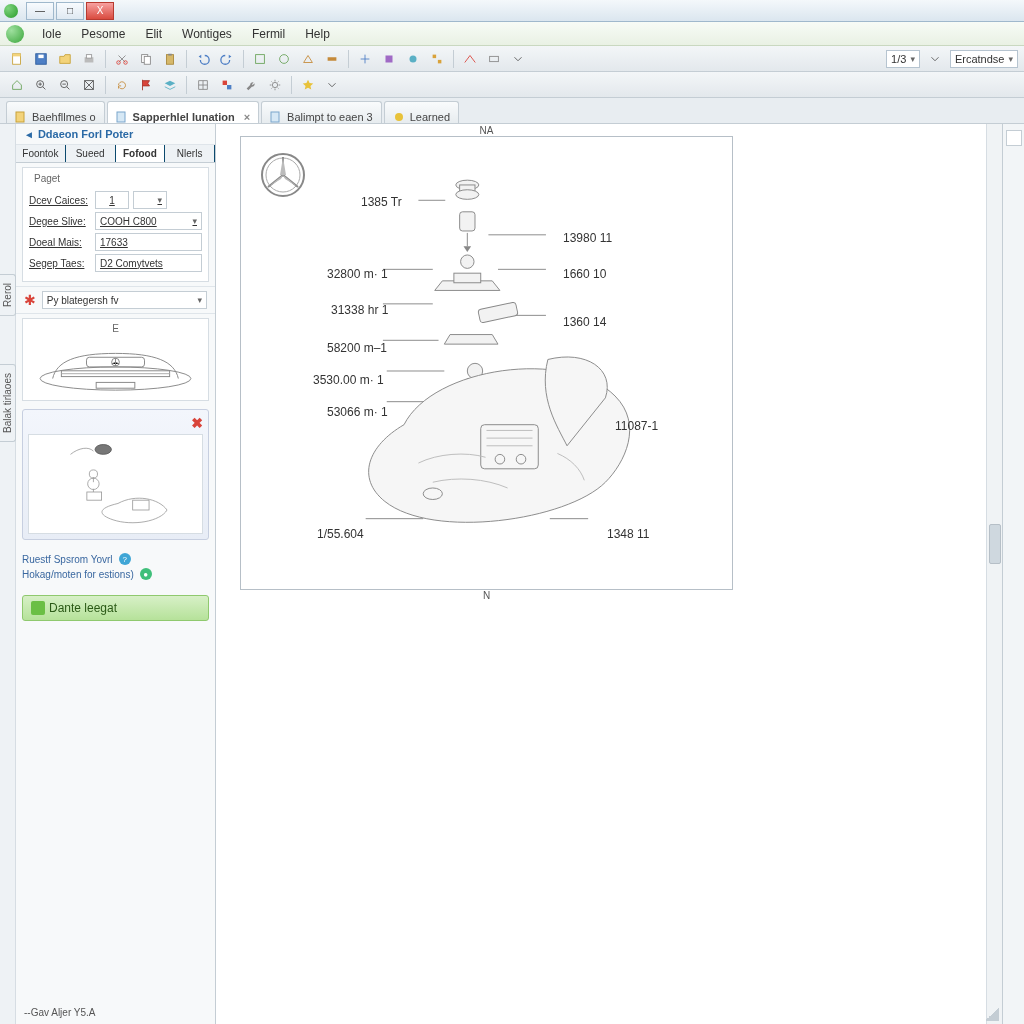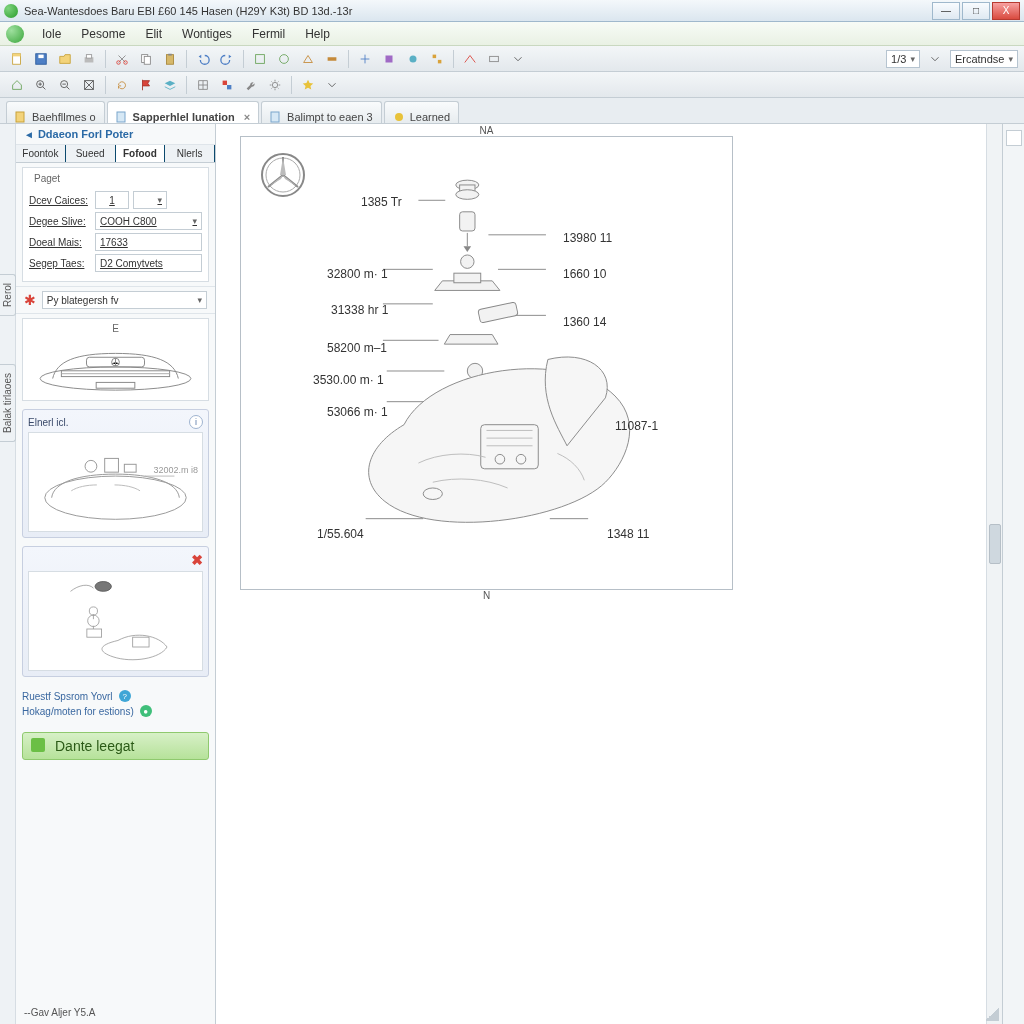--- a/index.html
+++ b/index.html
@@ -75,21 +75,21 @@
 .card .card-hdr { display:flex; align-items:center; justify-content:space-between; font-size:10px; color:#3a4a6a; margin-bottom:3px; }
 .card .card-hdr .info { width:14px; height:14px; border-radius:50%; border:1px solid #9fb4d0; background:#fff; font-size:9px; display:flex; align-items:center; justify-content:center; color:#5b7aa8; }
 .card .card-body { background:#fff; border:1px solid #d6dde3; padding:3px; }
 .card .card-body svg { width:100%; height:90px; }
 .card .redx { color:#d9443a; font-size:14px; font-weight:bold; }
 
 
 .sb-foot { margin:6px; font-size:10px; }
 .sb-foot .ln { color:#3a68a0; margin:3px 0; display:flex; align-items:center; gap:6px; }
 .sb-foot .info-dot { width:12px; height:12px; border-radius:50%; background:#3fa6d6; color:#fff; font-size:8px; display:flex; align-items:center; justify-content:center; }
-.green-btn { margin:6px; background:linear-gradient(#d7f0c7,#b6e29a); border:1px solid #8fc96e; border-radius:3px; padding:5px 8px; display:flex; align-items:flex-start; gap:10px; font-size:14px; color:#2b5a17; cursor:default; }
+.green-btn { margin:6px; background:linear-gradient(#d7f0c7,#b6e29a); border:1px solid #8fc96e; border-radius:3px; padding:5px 8px; display:flex; align-items:flex-end; gap:4px; font-size:12px; color:#2b5a17; cursor:default; }
 .green-btn .gicon { width:14px; height:14px; background:#6bbf45; border-radius:2px; }
 
 .sb-spacer { flex:1; }
 .sb-status { margin:6px 8px; font-size:10px; color:#555; }
 
 
 .diagram-frame { position:absolute; left:24px; top:12px; width:493px; height:454px; border:1px solid #b6bfc7; background:#fff; }
 .diagram-frame .topmark { position:absolute; top:-12px; left:50%; transform:translateX(-50%); font-size:10px; color:#555; }
 .diagram-frame .botmark { position:absolute; bottom:-12px; left:50%; transform:translateX(-50%); font-size:10px; color:#555; }
 .mb-logo { position:absolute; left:18px; top:14px; width:48px; height:48px; }
@@ -104,21 +104,20 @@
 .vtab { writing-mode:vertical-rl; transform:rotate(180deg); background:#eef2f5; border:1px solid #c4cdd4; border-right:none; padding:8px 2px; font-size:10px; color:#555; margin-bottom:2px; border-radius:3px 0 0 3px; }
 
 
 .footer-notch { position:absolute; right:3px; bottom:3px; width:14px; height:14px; background:linear-gradient(135deg,transparent 50%,#c4cdd4 50%); }
 </style>
 </head>
 <body>
 
 <div class="titlebar">
   <div class="app-icon"></div>
-  <div class="title">Sea-Wantesdoes Baru  EBI £60 145 Hasen (H29Y K3t)  BD 13d.-13r</div>
   <div class="winctl">
     <div class="btn">—</div>
     <div class="btn">□</div>
     <div class="btn close">X</div>
   </div>
 </div>
 
 <div class="menubar">
   <div class="logo"></div>
   <div class="mi">Iole</div>
@@ -424,38 +423,20 @@
         <path d="M25 44c4-18 24-26 65-26s61 8 65 26" fill="none" stroke="#888"></path>
         <rect x="60" y="22" width="60" height="10" rx="3" fill="none" stroke="#888"></rect>
         <circle cx="90" cy="27" r="4" fill="none" stroke="#888"></circle>
         <path d="M90 23v8M86 29l4-2 4 2" stroke="#888"></path>
         <rect x="34" y="36" width="112" height="6" fill="none" stroke="#888"></rect>
         <path d="M34 39h112" stroke="#aaa"></path>
         <rect x="70" y="48" width="40" height="6" fill="none" stroke="#888"></rect>
       </svg>
     </div>
 
-    <div class="card" style="position:relative;">
-      <div class="card-hdr">
-        <span>Elnerl icl.</span>
-        <span class="info">i</span>
-      </div>
-      <div class="card-body" style="position:relative;">
-        <svg viewBox="0 0 170 90">
-          <ellipse cx="85" cy="62" rx="72" ry="22" fill="none" stroke="#999"></ellipse>
-          <path d="M20 62c2-16 28-24 65-24s63 8 65 24" fill="none" stroke="#999"></path>
-          <circle cx="60" cy="30" r="6" fill="none" stroke="#999"></circle>
-          <rect x="74" y="22" width="14" height="14" fill="none" stroke="#999"></rect>
-          <rect x="94" y="28" width="12" height="8" fill="none" stroke="#999"></rect>
-          <path d="M40 55c6-4 16-6 26-6M110 55c-6-4-16-6-26-6" stroke="#bbb" fill="none"></path>
-          <path d="M115 40h30" stroke="#bbb"></path>
-        </svg>
-        <span style="position:absolute; right:4px; top:32px; font-size:9px; color:#999;">32002.m i8</span>
-      </div>
-    </div>
 
     <div class="card">
       <div class="card-hdr">
         <span></span>
         <span class="redx">✖</span>
       </div>
       <div class="card-body">
         <svg viewBox="0 0 170 110">
           <path d="M30 20c10-8 22-10 28-4" fill="none" stroke="#999"></path>
           <ellipse cx="70" cy="14" rx="10" ry="6" fill="#777" stroke="#555"></ellipse>

